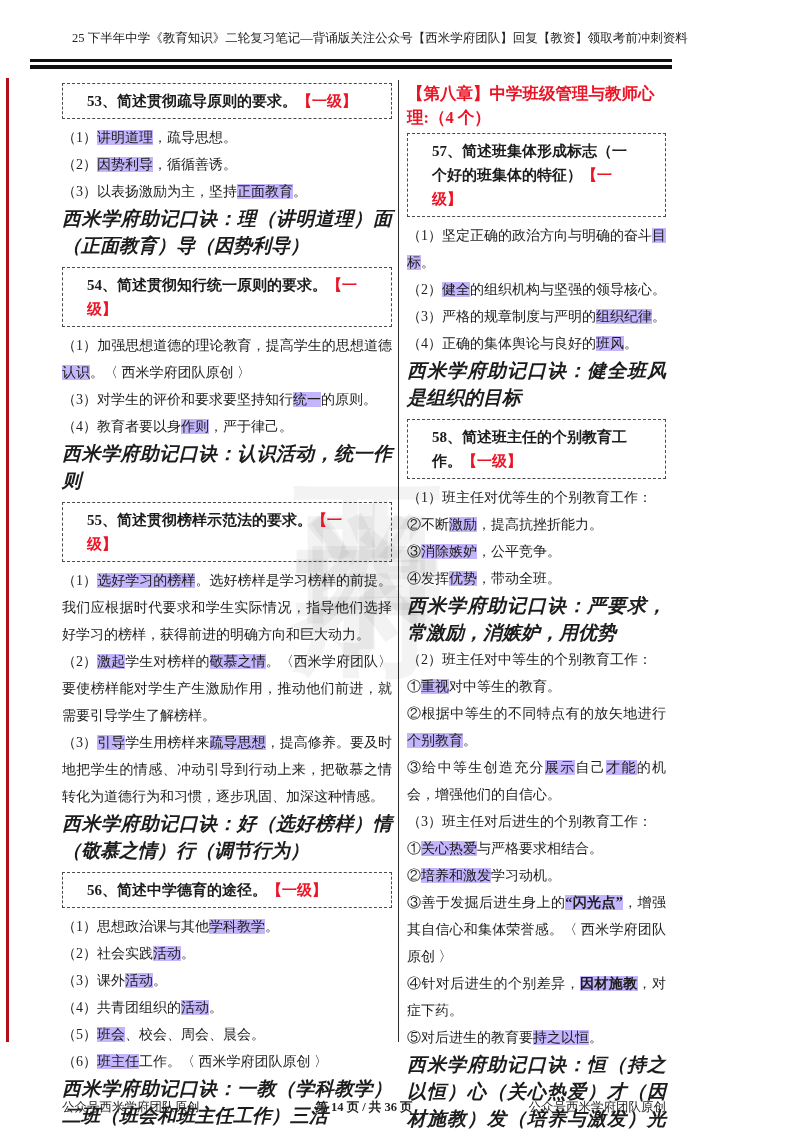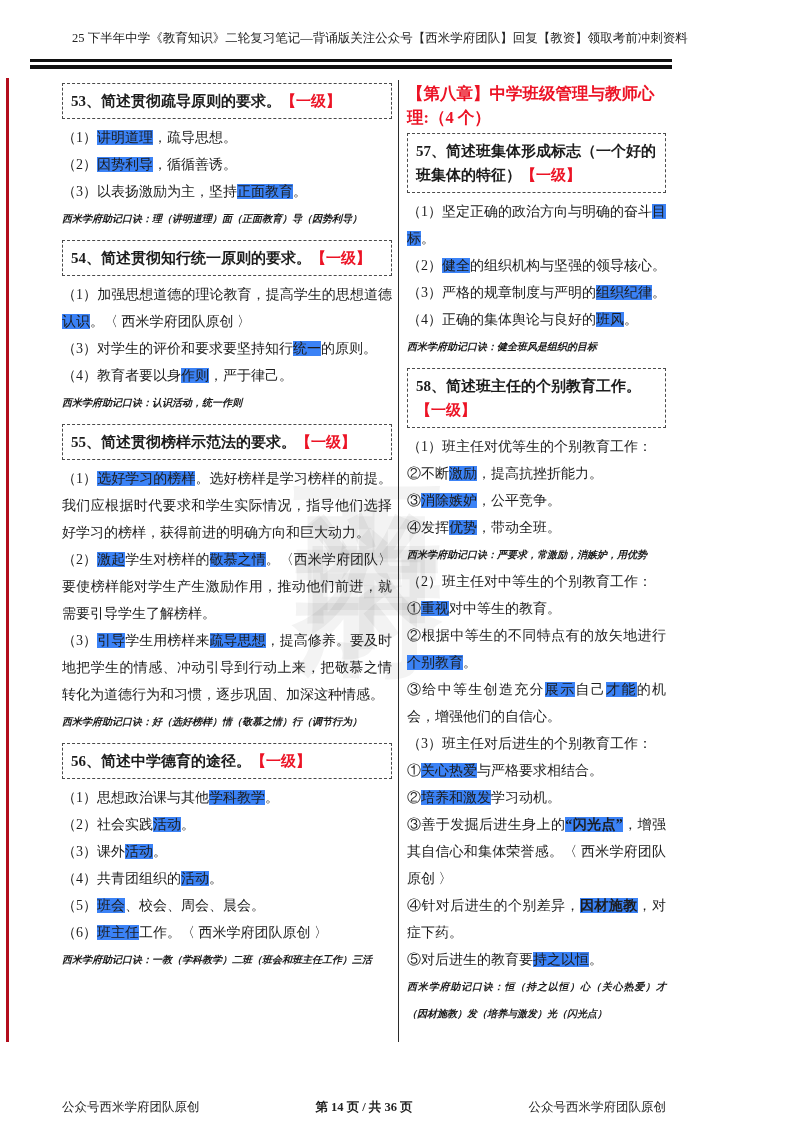--- a/index.html
+++ b/index.html
@@ -9,26 +9,26 @@
           justify-content:space-between;font-size:12.5px;color:#222;white-space:nowrap;}
   .rule{position:absolute;top:59px;left:30px;right:28px;height:3px;
         border-top:3px solid #101010;border-bottom:4px solid #101010;}
   .red-bar{position:absolute;left:6px;top:78px;width:3px;height:964px;background:#b30d1c;}
   .content{position:absolute;top:80px;left:62px;right:34px;height:962px;display:flex;}
   .col-left{width:330px;}
   .colsep{width:1px;background:#2b2b2b;margin:0 8px 0 6px;}
   .col-right{flex:1;min-width:0;}
   .chapter{color:#ec1325;font-weight:bold;font-size:16.5px;line-height:24px;margin:2px 0 0;}
   .qsec{margin-bottom:8px;}
-  .qbox{border:1.5px dashed #4a4a4a;padding:5px 8px;font-weight:bold;font-size:15px;
+  .qbox{border:1.5px dashed #4a4a4a;padding:5px 24px;font-weight:bold;font-size:15px;
         line-height:24px;margin:3px 0 5px;}
   .line{margin:0;font-size:14px;line-height:27px;text-align:justify;}
-  .mnem{font-family:"DejaVu Serif",serif;font-style:italic;font-size:10px;}
+  .mnem{font-family:"DejaVu Serif",serif;font-style:italic;font-size:19px;}
   .mnem span{font-weight:600;}
-  .hl{background:#3b82f6;}
+  .hl{background:#c4b5fd;}
   .rd{color:#ec1325;}
   .bd{font-weight:bold;}
   .footer{position:absolute;left:62px;right:34px;bottom:16px;display:flex;
           justify-content:space-between;font-size:12.5px;color:#222;}
   .footer .pageno{font-weight:bold;}
   .watermark{position:absolute;left:290px;top:370px;font-size:150px;line-height:160px;
              color:rgba(40,40,40,0.055);writing-mode:vertical-rl;letter-spacing:10px;
              pointer-events:none;font-weight:bold;}
 </style>
 </head>

